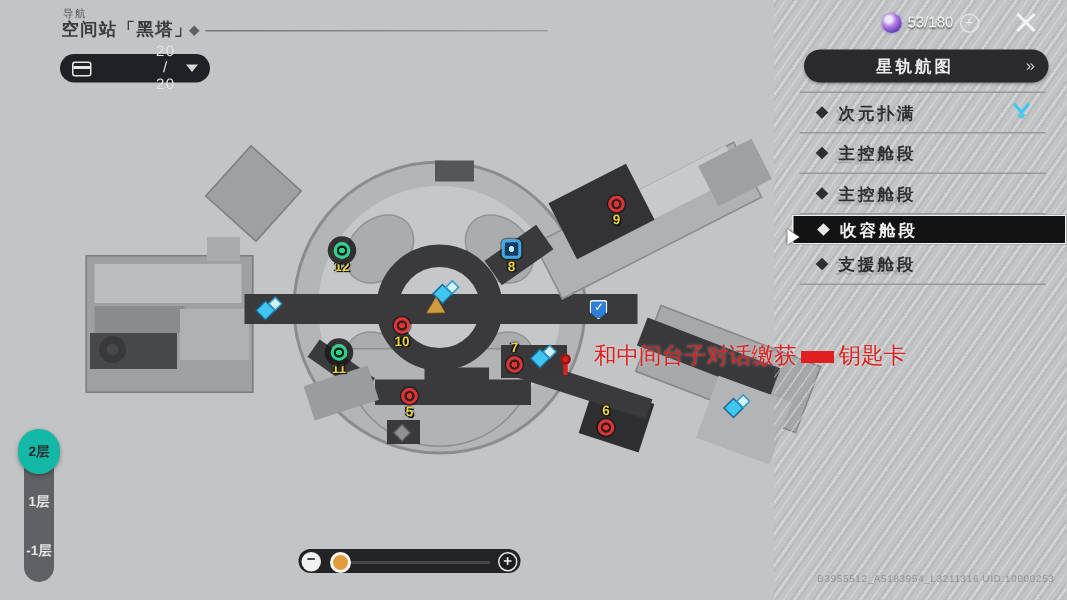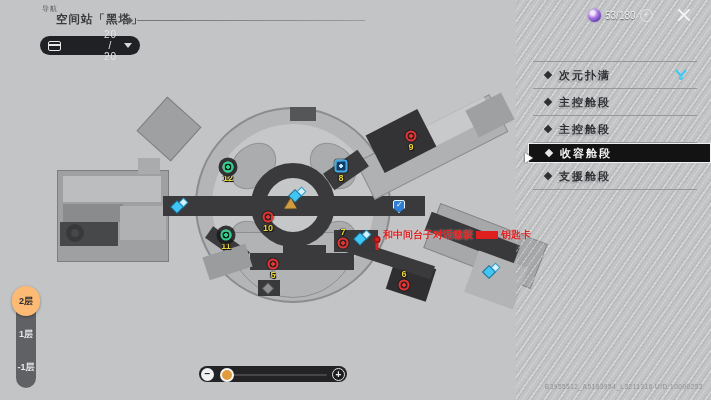--- a/index.html
+++ b/index.html
@@ -42,27 +42,27 @@
   .t-star .m-ico{background:none;border:none;}
   .t-star .m-ico::before{content:"";position:absolute;width:7px;height:7px;left:2px;top:2px;
                 background:#8f9092;transform:rotate(45deg);box-shadow:0 0 0 1px #55565a;}
 
   .player{position:absolute;z-index:7;width:0;height:0;transform:translate(-50%,-50%) rotate(150deg);
           border-left:11px solid #d09c3f;border-top:6px solid rgba(0,0,0,0);border-bottom:6px solid rgba(0,0,0,0);
           filter:drop-shadow(0 0 1px #4a3410);}
   .pin{position:absolute;z-index:8;width:3px;height:9px;background:#d42222;transform:translate(-50%,0);}
   .pin::before{content:"";position:absolute;left:-2px;top:-5px;width:7px;height:7px;border-radius:50%;
           background:#d42222;box-shadow:inset 0 0 0 1.5px #8f1414;}
-  .annotation{position:absolute;z-index:8;font-size:10px;font-weight:bold;color:#e01f1f;white-space:nowrap;
-          text-shadow:0 0 2px rgba(255,255,255,.5);}
+  .annotation{position:absolute;z-index:8;font-size:15px;font-weight:normal;color:#e01f1f;white-space:nowrap;
+          text-shadow:0 0 2px rgba(255,255,255,.5);margin-left:13px;}
   .annotation .censor{display:inline-block;width:22px;height:8px;background:#e01f1f;margin:0 3px;vertical-align:middle;}
 
   
   .nav-mini{position:absolute;left:42px;top:4px;font-size:7px;color:#54555a;letter-spacing:1px;}
-  .title{position:absolute;left:56px;top:12px;font-size:11.5px;color:#3a3b3e;font-weight:bold;letter-spacing:1px;}
+  .title{position:absolute;left:41px;top:12px;font-size:11.5px;color:#3a3b3e;font-weight:bold;letter-spacing:1px;}
   .title-diamond{position:absolute;left:127px;top:18px;width:5px;height:5px;background:#5f6064;transform:rotate(45deg);}
   .title-line{position:absolute;left:137px;top:20px;width:228px;height:1px;
           background:linear-gradient(to right,#737478,#9b9c9f);}
 
   .currency{position:absolute;left:588px;top:8px;height:15px;display:flex;align-items:center;gap:4px;z-index:12;}
   .orb{width:13px;height:13px;border-radius:50%;
        background:radial-gradient(circle at 35% 30%,#f2e6fb 0 2px,#b27ae6 40%,#5c3fae 75%,#3a2a78);
        box-shadow:0 0 2px #8a5fd8;}
   .cur-count{font-size:10px;color:#f2f2f3;text-shadow:0 1px 1px rgba(0,0,0,.5);}
   .plus-btn{width:11px;height:11px;border-radius:50%;border:1px solid #e3e3e5;color:#eee;font-size:9px;
@@ -107,21 +107,21 @@
        border-left:8px solid #ffffff;border-top:5px solid rgba(0,0,0,0);border-bottom:5px solid rgba(0,0,0,0);
        filter:drop-shadow(0 0 1px #333);}
   .nav-item.cursored .cursor-arrow{display:block;}
 
   
   .floors{position:absolute;left:12px;top:286px;width:28px;height:108px;z-index:11;}
   .floors-track{position:absolute;left:4px;top:6px;width:20px;height:96px;border-radius:11px;
        background:rgba(82,83,86,.88);}
   .floor-item{position:absolute;left:0;width:28px;height:30px;display:flex;align-items:center;justify-content:center;
        font-size:9px;font-weight:bold;color:#e6e6e8;cursor:pointer;}
-  .floor-item.selected{background:#fdba74;border-radius:14px;color:#2b2b2e;box-shadow:0 1px 3px rgba(0,0,0,.35);}
+  .floor-item.selected{background:#14b8a6;border-radius:14px;color:#2b2b2e;box-shadow:0 1px 3px rgba(0,0,0,.35);}
 
   
   .slider{position:absolute;left:199px;top:366px;width:148px;height:16px;background:#232326;border-radius:9px;
        z-index:11;display:flex;align-items:center;box-sizing:border-box;padding:0 2px;}
   .sl-minus{width:13px;height:13px;border-radius:50%;background:#f1f1f2;color:#232326;font-size:10px;
        line-height:12px;text-align:center;font-weight:bold;flex:0 0 auto;cursor:pointer;}
   .sl-trackline{position:absolute;left:32px;right:20px;top:7.5px;height:2px;background:#45464a;border-radius:1px;}
   .sl-knob{position:absolute;top:2px;width:10px;height:10px;border-radius:50%;background:#e29b3c;
        border:2px solid #f7f7f8;box-sizing:content-box;cursor:pointer;}
   .sl-plus{width:13px;height:13px;border-radius:50%;border:1.5px solid #e6e6e8;color:#eeeeef;font-size:10px;
@@ -273,20 +273,24 @@
   </div>
   <div class="close"></div>
 
   <div class="badge">
     <span class="chest"></span>
     <span class="badge-count">20 / 20</span>
     <span class="badge-caret"></span>
   </div>
 
 
+  <div class="sb-header">
+    <span class="sb-header-label">星轨航图</span>
+    <span class="sb-header-chev">»</span>
+  </div>
   <div class="sb-list">
 
       <div class="nav-item tracked">
 
         <span class="nav-bullet"></span>
         <span class="nav-label">次元扑满</span>
         <span class="tracker">
           <svg width="12" height="11" viewBox="0 0 12 11">
             <path d="M1 1 L6 7 L11 1" fill="none" stroke="#3cc8f4" stroke-width="2"></path>
             <path d="M4 8 L6 10.5 L8 8" fill="none" stroke="#3cc8f4" stroke-width="1.5"></path>

